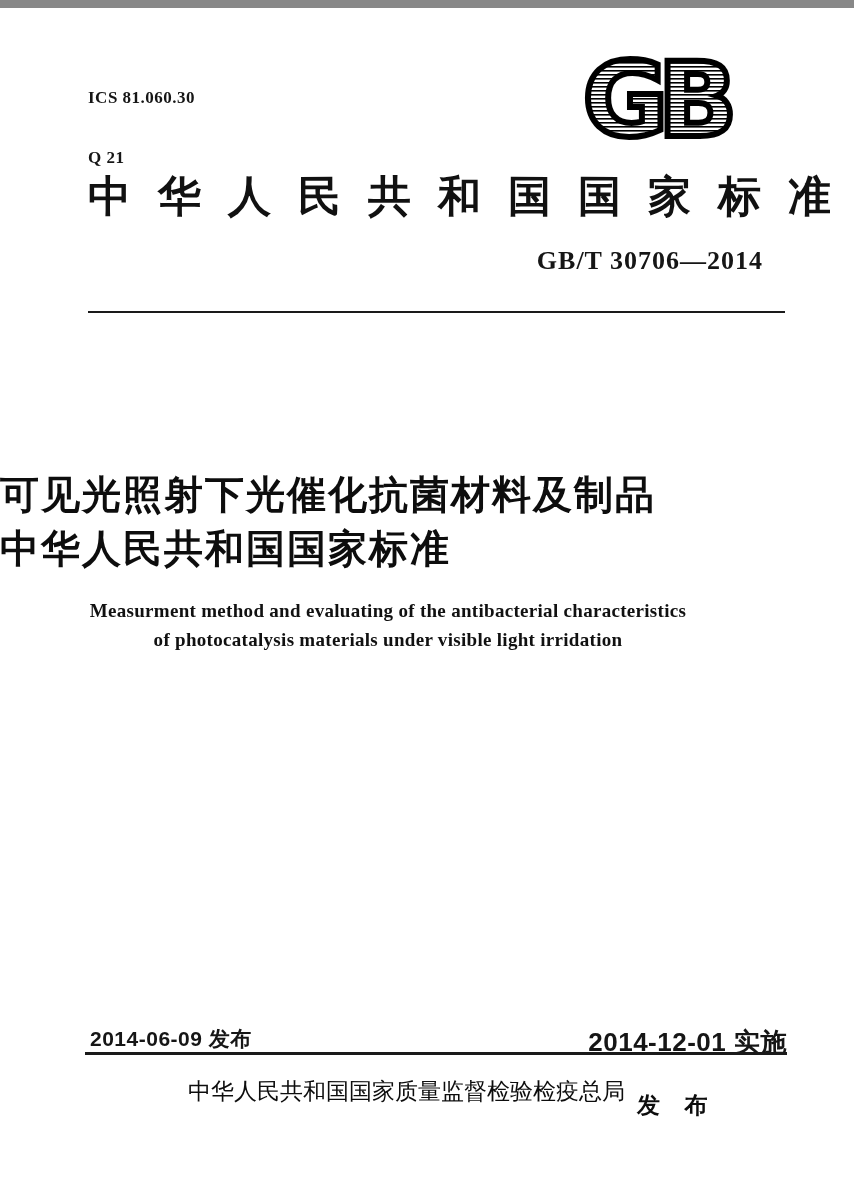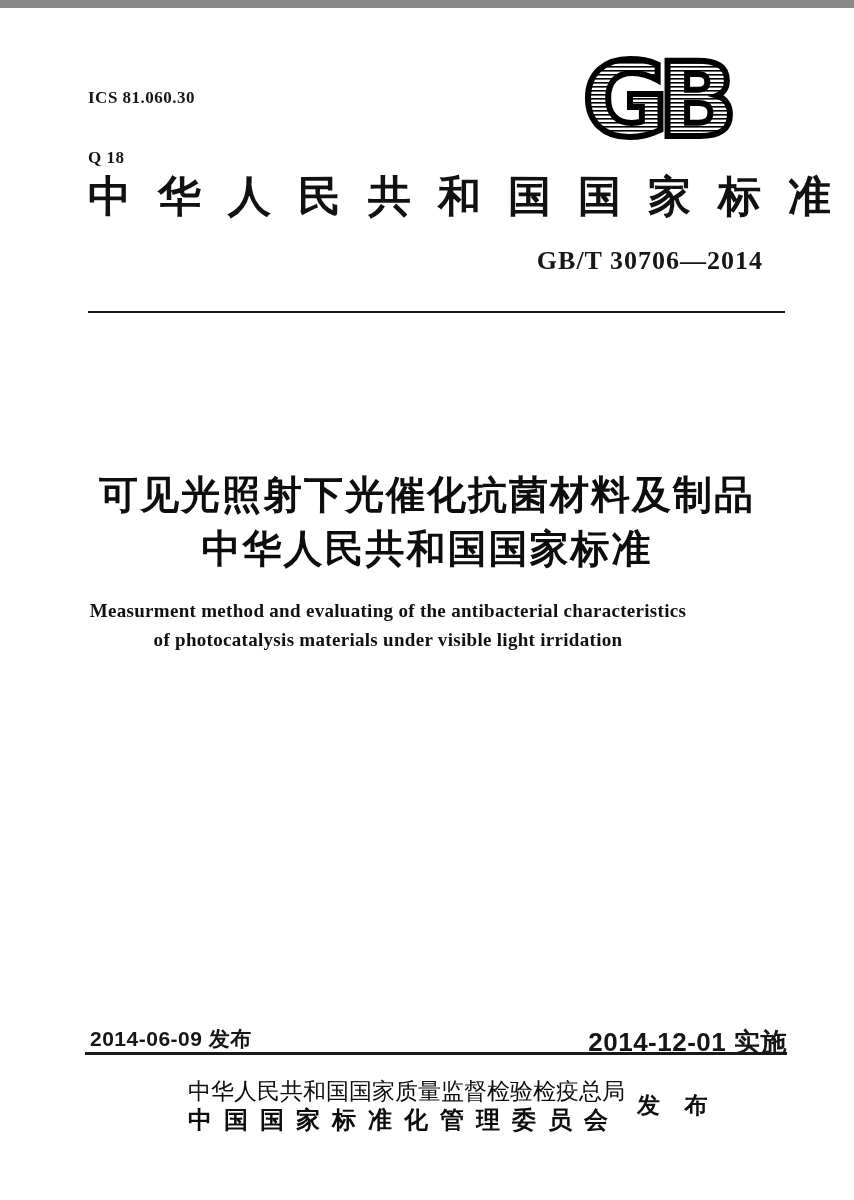--- a/index.html
+++ b/index.html
@@ -63,21 +63,20 @@
     width: 697px;
     height: 2px;
     background: #1a1a1a;
   }
   
   .doc-title {
     position: absolute;
     left: 0;
     top: 460px;
     width: 854px;
-    text-align: center;
     font-weight: bold;
     font-size: 39px;
     line-height: 54px;
     letter-spacing: 2px;
     color: #0d0d0d;
   }
   
   .doc-title-en {
     position: absolute;
     left: 0;
@@ -149,21 +148,21 @@
     color: #0d0d0d;
   }
 </style>
 </head>
 <body>
 
 <div class="page">
 
   <div class="ics-block">
     <div>ICS 81.060.30</div>
-    <div>Q 18</div>
+    <div>Q 21</div>
   </div>
 
   <svg class="gb-logo" viewBox="0 0 170 95" xmlns="http://www.w3.org/2000/svg">
     <defs>
       <pattern id="hatch" width="4" height="4" patternUnits="userSpaceOnUse">
         <rect x="0" y="0" width="4" height="4" fill="#ffffff"></rect>
         <rect x="0" y="0" width="4" height="1.6" fill="#000000"></rect>
       </pattern>
     </defs>
     <text x="85" y="86" text-anchor="middle" font-family="DejaVu Sans, sans-serif" font-weight="bold" font-size="104" letter-spacing="-10" fill="url(#hatch)" stroke="#000000" stroke-width="6">GB</text>
@@ -184,16 +183,15 @@
     <div>Measurment method and evaluating of the antibacterial characteristics</div>
     <div>of photocatalysis materials under visible light irridation</div>
   </div>
 
   <div class="date-issue">2014-06-09 发布</div>
   <div class="date-implement">2014-12-01 实施</div>
 
   <div class="rule-bottom"></div>
 
   <div class="issuer-1">中华人民共和国国家质量监督检验检疫总局</div>
-  <div class="issuer-2">中国国家标准化管理委员会</div>
   <div class="publish-label">发 布</div>
 
 </div>
 
 </body></html>

